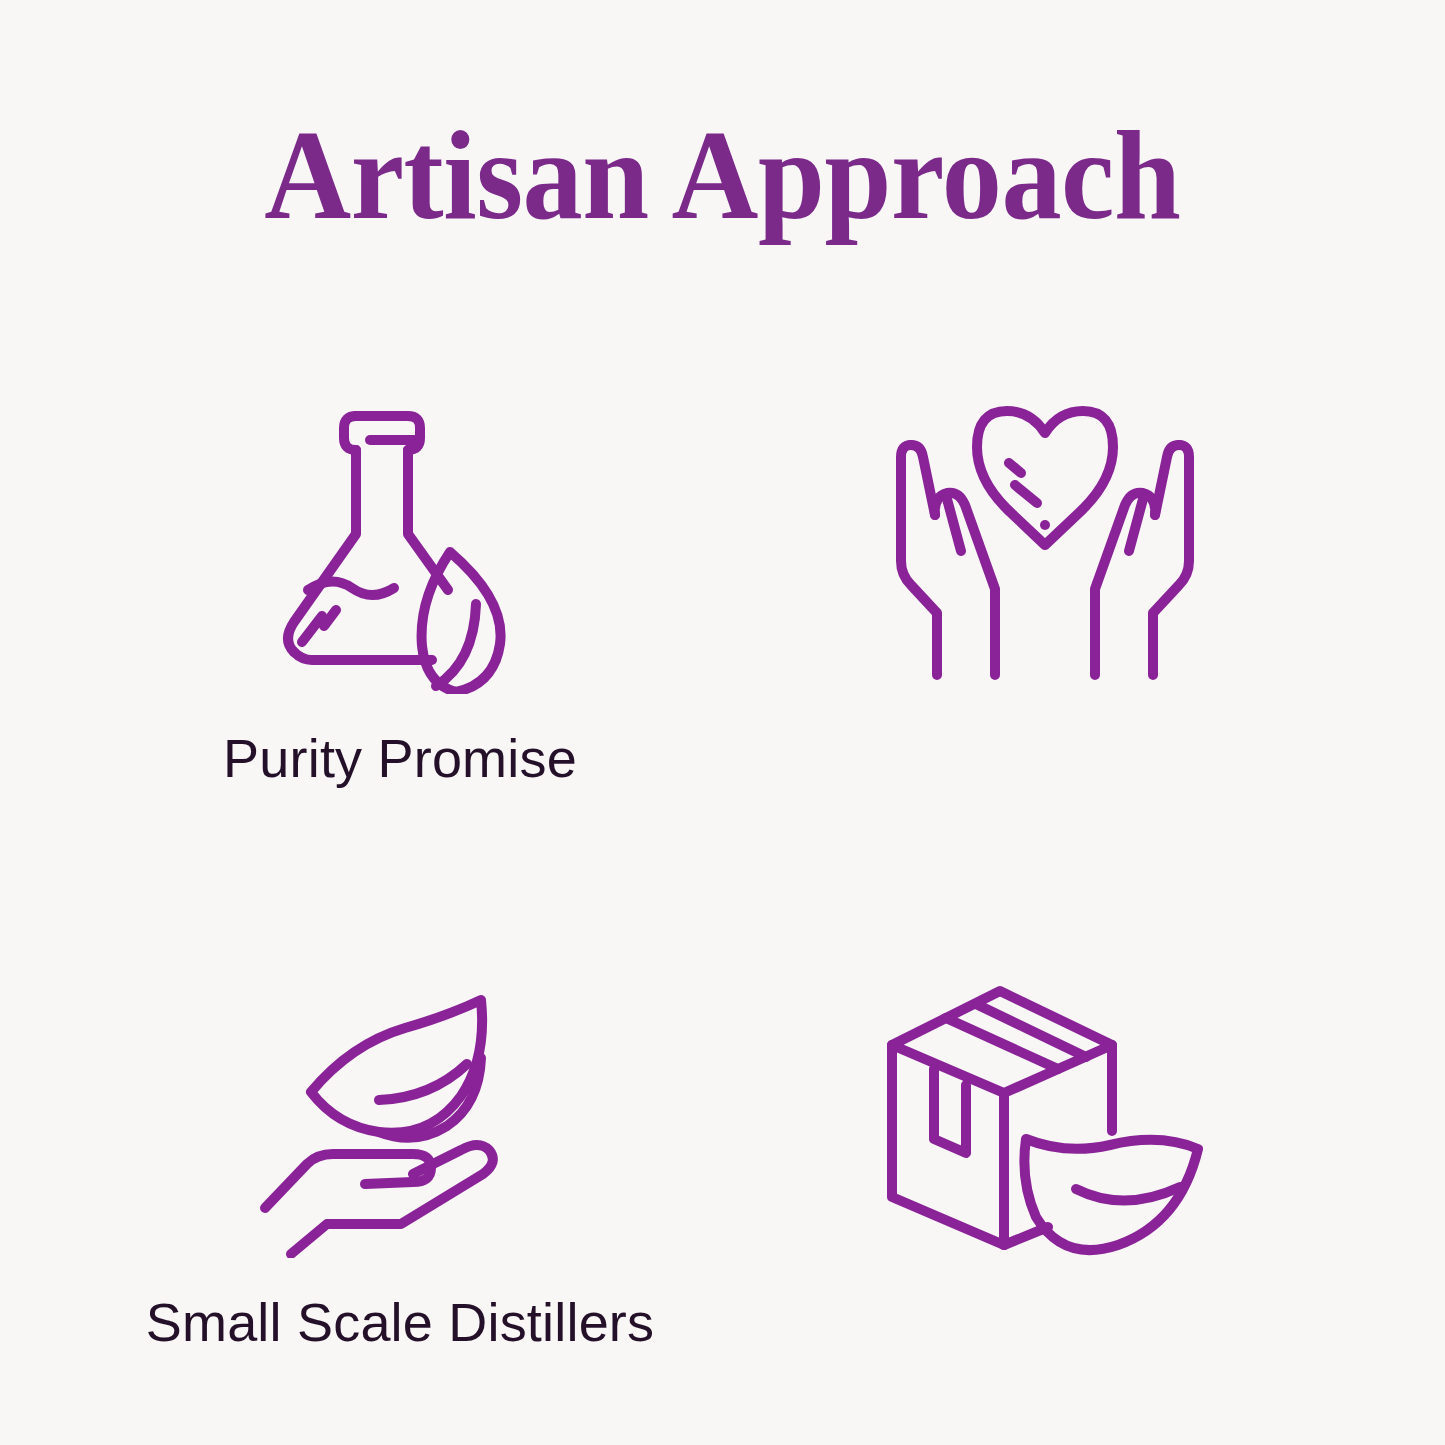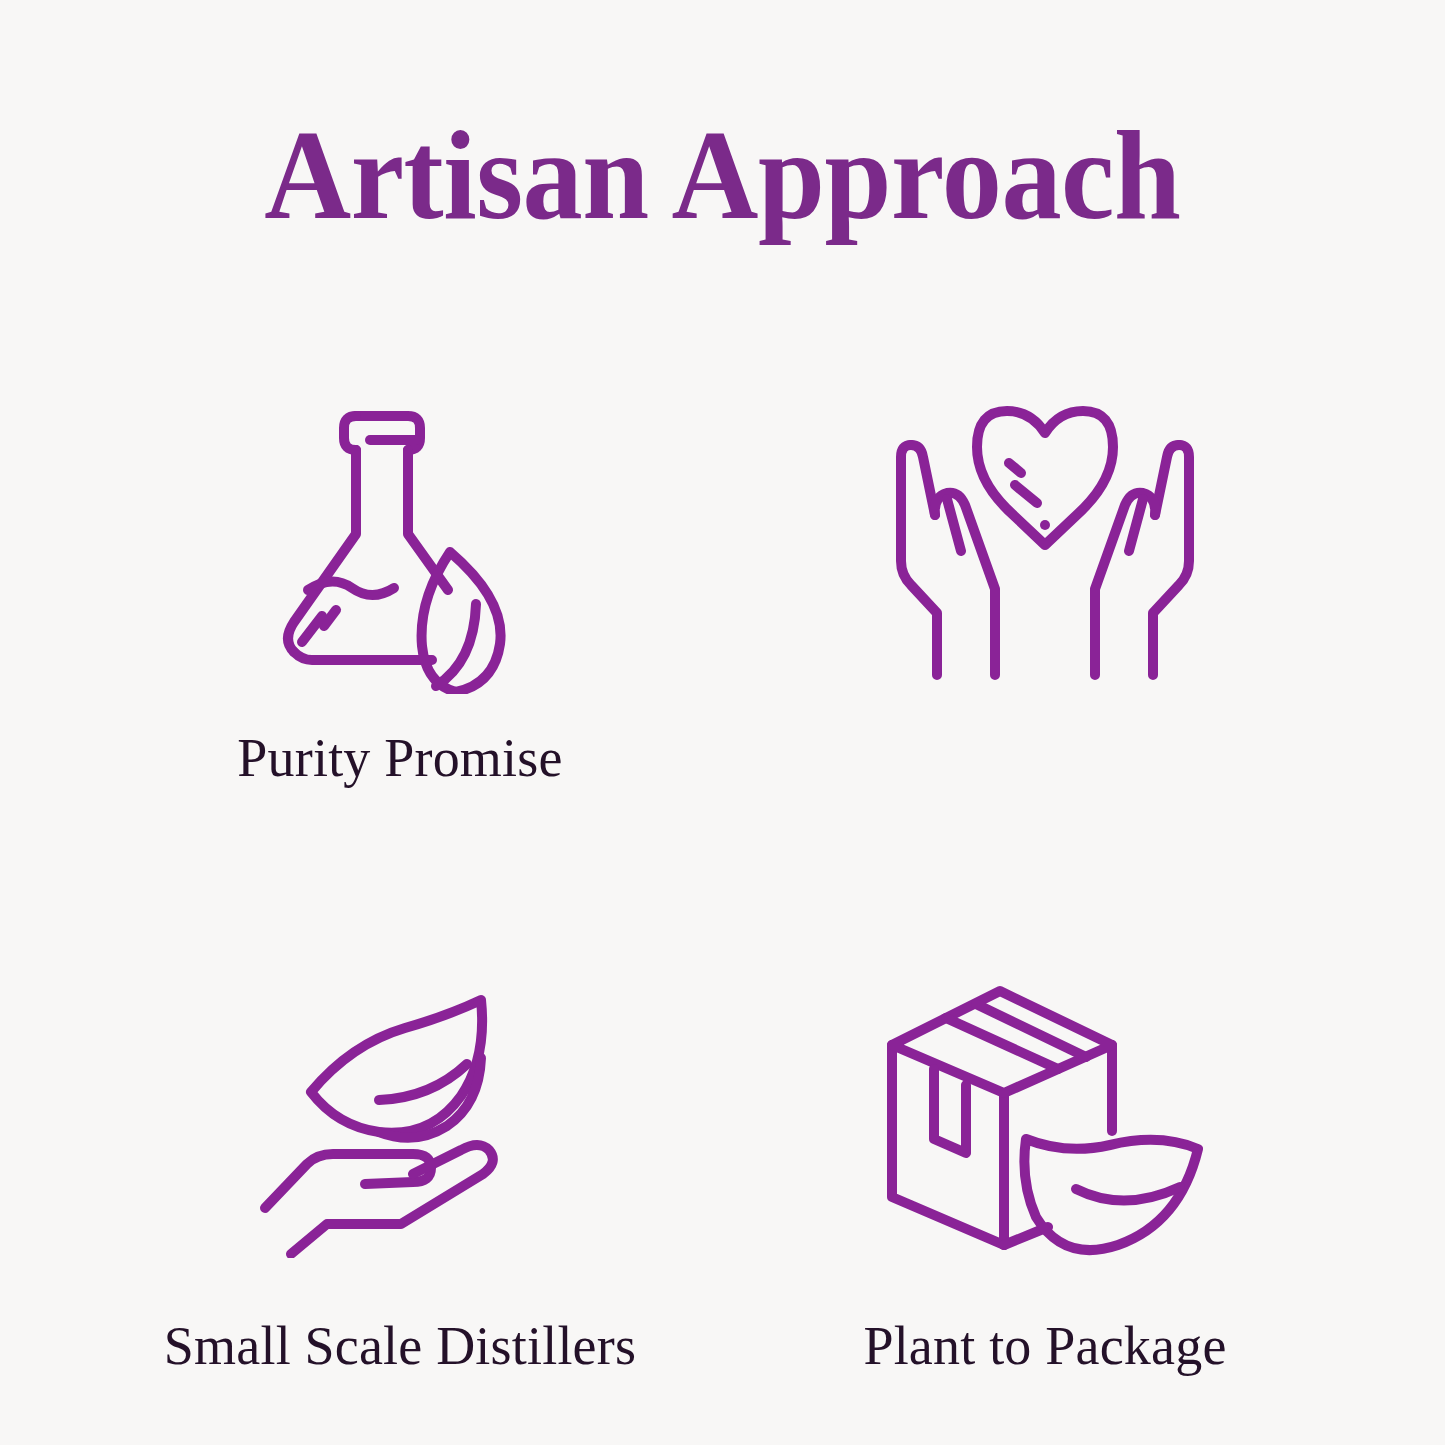--- a/index.html
+++ b/index.html
@@ -62,33 +62,33 @@
     display: flex;
     align-items: center;
     justify-content: center;
   }
   .icon-wrap svg {
     display: block;
   }
 
   .feature-label {
     margin-top: 34px;
-    font-family: Liberation Serif, serif;
+    font-family: Liberation Sans, sans-serif;
     font-size: 54px;
     line-height: 1.12;
     color: #241129;
     text-align: center;
     white-space: pre-line;
     letter-spacing: 0.2px;
   }
 
   
   .feature.r1 .icon-wrap { height: 300px; }
   .feature.r2 .icon-wrap { height: 300px; margin-top: 14px; }
-  .feature.r2 .feature-label { margin-top: 48px; }
+  .feature.r2 .feature-label { margin-top: 24px; }
 
   .icon-stroke {
     fill: none;
     stroke: #8a2397;
     stroke-width: 10;
     stroke-linecap: round;
     stroke-linejoin: round;
   }
 </style>
 </head>
@@ -180,17 +180,16 @@
 
           <path class="icon-stroke" d="M66 45 L178 96"></path>
           <path class="icon-stroke" d="M96 31 L206 84"></path>
 
           <path class="icon-stroke" d="M54 96 L54 166 L86 180 L86 112"></path>
 
           <path class="icon-stroke" d="M146 166 Q186 182 230 172 Q280 160 318 176 Q300 250 238 272 Q184 290 156 244 Q140 208 146 166 Z"></path>
           <path class="icon-stroke" d="M196 216 Q244 240 300 214"></path>
         </svg>
       </div>
-      <div class="feature-label">Plant to Package</div>
     </div>
 
   </div>
 </div>
 
 </body></html>

